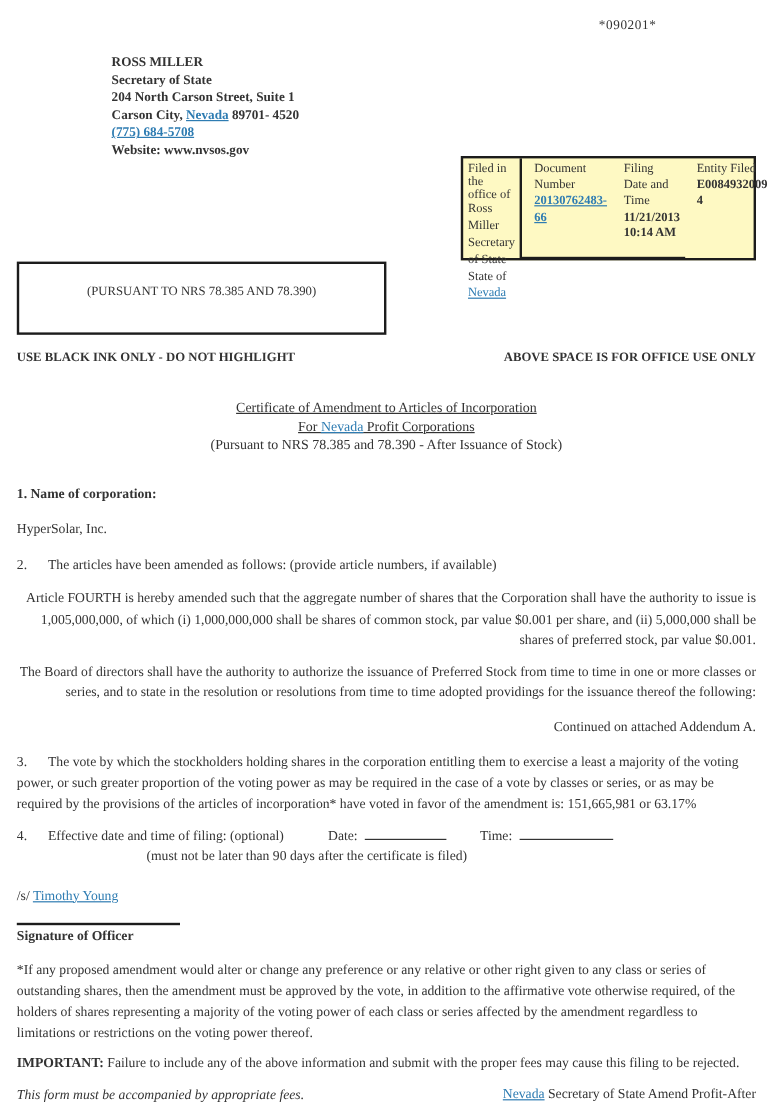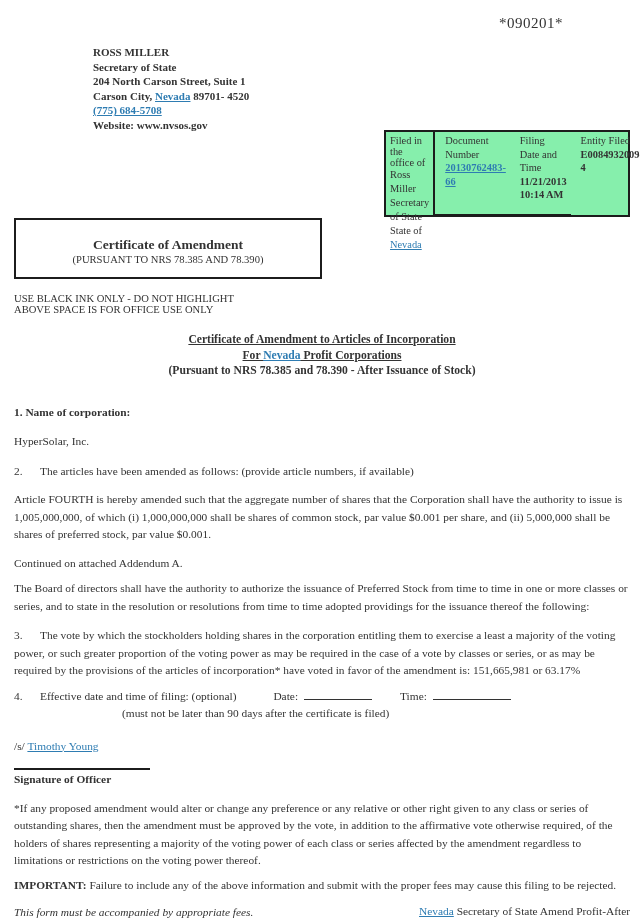--- a/index.html
+++ b/index.html
@@ -11,31 +11,31 @@
     position: relative;
     overflow: hidden;
     font-size: 11.4px;
   }
   .link { color: #2e7cb2; text-decoration: underline; cursor: pointer; }
   b, .bold { font-weight: bold; }
 
   
   .barcode {
     position: absolute; top: 15px; left: 499px;
-    font-size: 15px; letter-spacing: 0.5px;
+    font-size: 11px; letter-spacing: 0.5px;
   }
   .sos-address {
     position: absolute; top: 45px; left: 93px;
     font-weight: bold; font-size: 11px; line-height: 14.6px;
   }
   .filing-table {
     position: absolute; top: 130px; left: 384px;
     width: 246px; height: 87px;
     border: 2px solid #1c1c1c;
-    display: flex; font-size: 10.4px; background: #86efac;
+    display: flex; font-size: 10.4px; background: #fef9c3;
   }
   .filing-left {
     width: 97px; padding: 3px 4px 2px 4px;
     display: flex; flex-direction: column; justify-content: space-between;
     border-right: 2px solid #1c1c1c;
   }
   .filing-left .officer div { line-height: 14px; }
   .filing-right { flex: 1; display: flex; }
   .filing-cell {
     flex: 1; padding: 2px 4px 1px 10px;
@@ -50,33 +50,33 @@
     width: 308px; height: 61px;
     border: 2px solid #1c1c1c;
     text-align: center; padding-top: 17px;
   }
   .stamp-title { font-weight: bold; font-size: 13.5px; line-height: 16px; }
   .stamp-sub { font-size: 10.6px; line-height: 14px; }
 
   .ink-row {
     position: absolute; top: 293px; left: 14px; width: 616px;
     display: flex; justify-content: space-between;
-    font-weight: normal; font-size: 10.6px; flex-direction: column;
+    font-weight: bold; font-size: 10.6px;
   }
 
   
   .content {
     position: absolute; top: 332px; left: 14px; width: 616px;
     line-height: 17.5px;
   }
-  .form-title { text-align: center; font-weight: bold; font-size: 11.6px; line-height: 15.5px; }
+  .form-title { text-align: center; font-weight: normal; font-size: 11.6px; line-height: 15.5px; }
   .form-title .u { text-decoration: underline; }
   .section { margin-top: 12px; }
   .num { display: inline-block; min-width: 26px; }
-  .para { margin-top: 11px; }
+  .para { margin-top: 11px; text-align: right; }
   .gap-lg { margin-top: 25px; font-weight: bold; }
   .gap-md { margin-top: 8px; }
 
   .field-line {
     display: inline-block; border-bottom: 1px solid #333;
     height: 12px; vertical-align: baseline;
   }
   .date-field { width: 68px; margin: 0 28px 0 6px; }
   .time-field { width: 78px; margin-left: 6px; }
   .s4-note { margin-left: 108px; }
@@ -129,21 +129,20 @@
       <div class="cell-value">11/21/2013 10:14 AM</div>
     </div>
     <div class="filing-cell">
       <div class="cell-label">Entity Filed</div>
       <div class="cell-value">E0084932009-4</div>
     </div>
   </div>
 </div>
 
 <div class="stamp-box">
-  <div class="stamp-title">Certificate of Amendment</div>
   <div class="stamp-sub">(PURSUANT TO NRS 78.385 AND 78.390)</div>
 </div>
 
 <div class="ink-row">
   <span>USE BLACK INK ONLY - DO NOT HIGHLIGHT</span>
   <span>ABOVE SPACE IS FOR OFFICE USE ONLY</span>
 </div>
 
 <div class="content">
 
@@ -153,23 +152,23 @@
     <div>(Pursuant to NRS 78.385 and 78.390 - After Issuance of Stock)</div>
   </div>
 
   <div class="section gap-lg">1. Name of corporation:</div>
   <div class="section">HyperSolar, Inc.</div>
 
   <div class="section"><span class="num">2.</span><span>The articles have been amended as follows: (provide article numbers, if available)</span></div>
 
   <div class="para">Article FOURTH is hereby amended such that the aggregate number of shares that the Corporation shall have the authority to issue is 1,005,000,000, of which (i) 1,000,000,000 shall be shares of common stock, par value $0.001 per share, and (ii) 5,000,000 shall be shares of preferred stock, par value $0.001.</div>
 
+  <div class="para gap-md">The Board of directors shall have the authority to authorize the issuance of Preferred Stock from time to time in one or more classes or series, and to state in the resolution or resolutions from time to time adopted providings for the issuance thereof the following:</div>
+
   <div class="para">Continued on attached Addendum A.</div>
-
-  <div class="para gap-md">The Board of directors shall have the authority to authorize the issuance of Preferred Stock from time to time in one or more classes or series, and to state in the resolution or resolutions from time to time adopted providings for the issuance thereof the following:</div>
 
   <div class="section"><span class="num">3.</span><span>The vote by which the stockholders holding shares in the corporation entitling them to exercise a least a majority of the voting power, or such greater proportion of the voting power as may be required in the case of a vote by classes or series, or as may be required by the provisions of the articles of incorporation* have voted in favor of the amendment is: 151,665,981 or 63.17%</span></div>
 
   <div class="section gap-md">
     <span class="num">4.</span><span>Effective date and time of filing: (optional)</span>
     <span style="margin-left:34px;">Date:</span><span class="field-line date-field"></span><span>Time:</span><span class="field-line time-field"></span>
     <div class="s4-note">(must not be later than 90 days after the certificate is filed)</div>
   </div>
 
 

